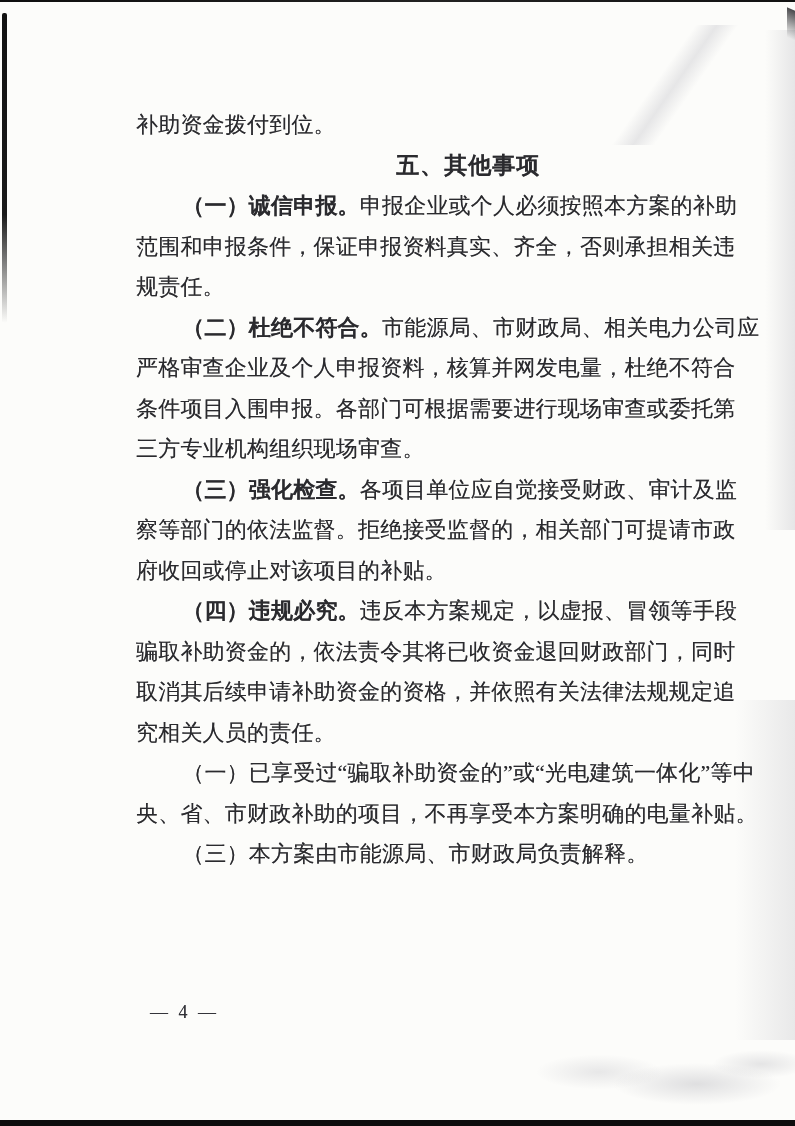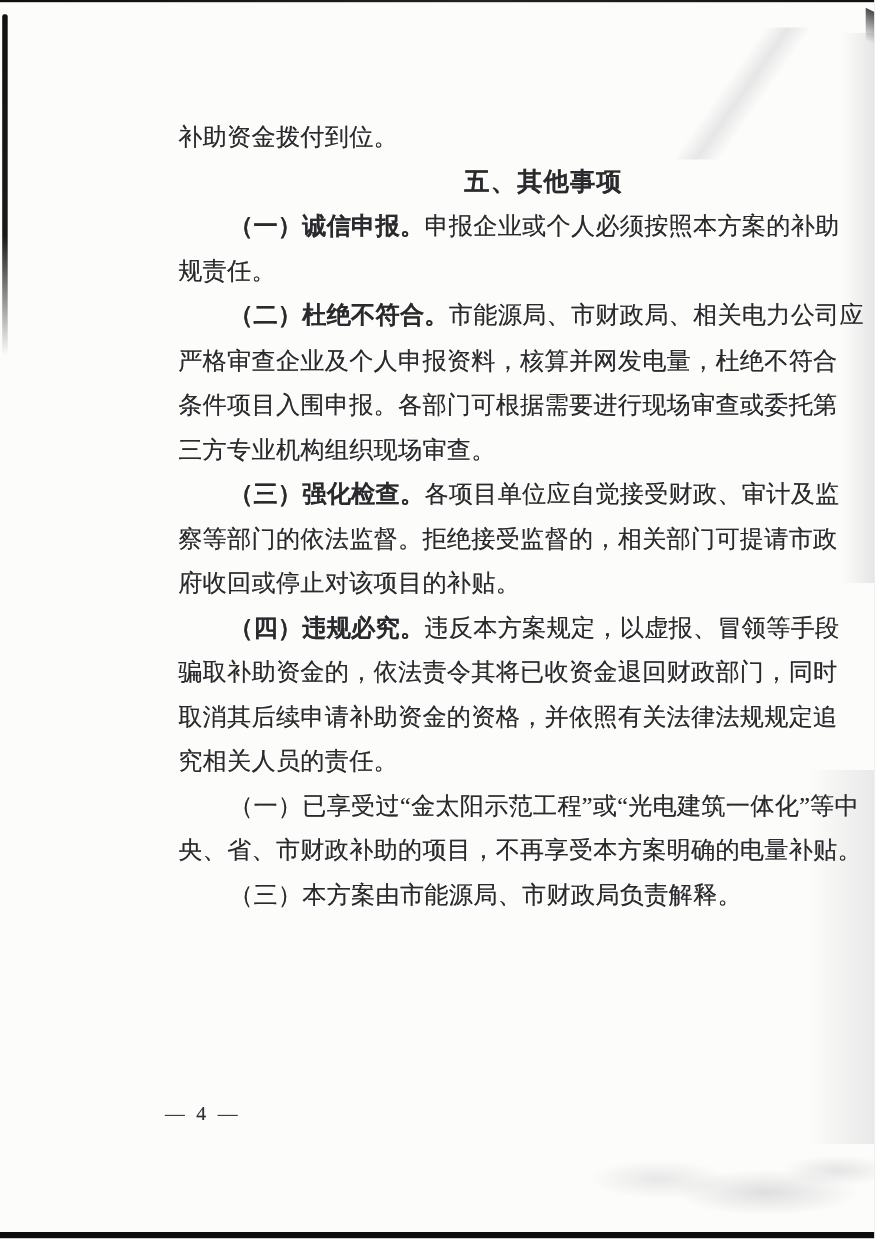--- a/index.html
+++ b/index.html
@@ -47,21 +47,21 @@
   .mottle-br {
     position: absolute; right: 0; bottom: 6px; width: 280px; height: 80px;
     background:
       radial-gradient(ellipse 120px 30px at 65% 55%, rgba(105,105,120,.20), rgba(105,105,120,0) 70%),
       radial-gradient(ellipse 90px 25px at 30% 40%, rgba(105,105,120,.14), rgba(105,105,120,0) 70%),
       radial-gradient(ellipse 70px 20px at 88% 30%, rgba(105,105,120,.16), rgba(105,105,120,0) 70%);
   }
   
   .doc-body {
     position: absolute;
-    left: 162px;
+    left: 136px;
     top: 105px;
     width: 616px;
   }
   .line {
     height: 40.5px;
     line-height: 40.5px;
     font-size: 22px;
     color: #2a2a2e;
     letter-spacing: 0.2px;
     white-space: nowrap;
@@ -91,31 +91,32 @@
   <div class="streak-tr"></div>
   <div class="shade-right"></div>
   <div class="shade-right-low"></div>
   <div class="mottle-br"></div>
   <div class="edge-bottom"></div>
 
   <div class="doc-body" id="doc-body">
       <div class="line"><span>补助资金拨付到位。</span></div>
       <div class="line indent heading"><span class="lead">五、其他事项</span></div>
       <div class="line indent"><span class="lead">（一）诚信申报。</span><span>申报企业或个人必须按照本方案的补助</span></div>
+      <div class="line"><span>范围和申报条件，保证申报资料真实、齐全，否则承担相关违</span></div>
       <div class="line"><span>规责任。</span></div>
       <div class="line indent"><span class="lead">（二）杜绝不符合。</span><span>市能源局、市财政局、相关电力公司应</span></div>
       <div class="line"><span>严格审查企业及个人申报资料，核算并网发电量，杜绝不符合</span></div>
       <div class="line"><span>条件项目入围申报。各部门可根据需要进行现场审查或委托第</span></div>
       <div class="line"><span>三方专业机构组织现场审查。</span></div>
       <div class="line indent"><span class="lead">（三）强化检查。</span><span>各项目单位应自觉接受财政、审计及监</span></div>
       <div class="line"><span>察等部门的依法监督。拒绝接受监督的，相关部门可提请市政</span></div>
       <div class="line"><span>府收回或停止对该项目的补贴。</span></div>
       <div class="line indent"><span class="lead">（四）违规必究。</span><span>违反本方案规定，以虚报、冒领等手段</span></div>
       <div class="line"><span>骗取补助资金的，依法责令其将已收资金退回财政部门，同时</span></div>
       <div class="line"><span>取消其后续申请补助资金的资格，并依照有关法律法规规定追</span></div>
       <div class="line"><span>究相关人员的责任。</span></div>
-      <div class="line indent"><span>（一）已享受过“金太阳示范工程”或“光电建筑一体化”等中</span></div>
+      <div class="line indent"><span>（一）已享受过“骗取补助资金的”或“光电建筑一体化”等中</span></div>
       <div class="line"><span>央、省、市财政补助的项目，不再享受本方案明确的电量补贴。</span></div>
       <div class="line indent"><span>（三）本方案由市能源局、市财政局负责解释。</span></div>
     </div>
 
   <div class="page-number">— 4 —</div>
 </div>
 
 </body></html>

